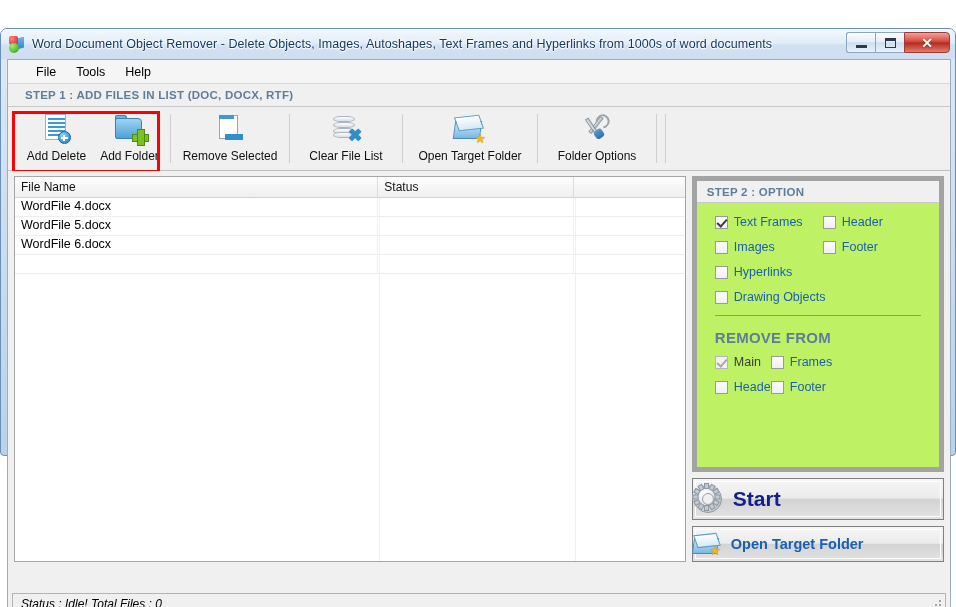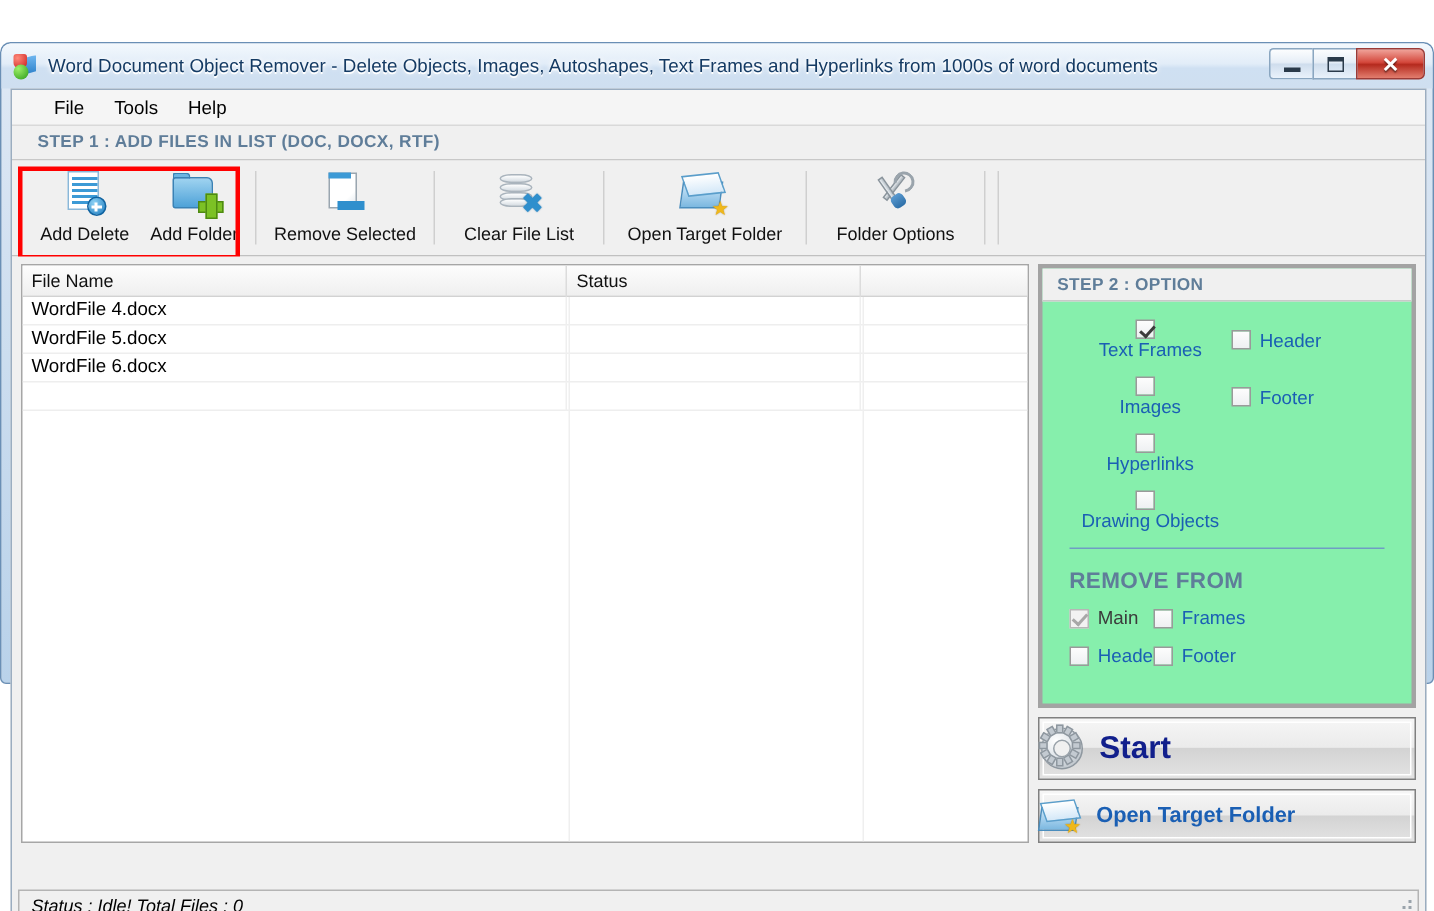--- a/index.html
+++ b/index.html
@@ -284,22 +284,22 @@
   .filler-lines2 {
     position:absolute; left:560px; top:21px; width:1px; bottom:0; background:#efefef;
   }
 
   
   .right-panel {
     width: 253px; margin-left: 6px;
     display: flex; flex-direction: column;
   }
   .opt-box {
-    background: #86efac;
-    border: 3px solid #a3a3a3;
+    background: #bef264;
+    border: 5px solid #a3a3a3;
     height: 313px;
     position: relative;
   }
   .opt-head {
     height: 22px;
     background: #f0f0f0;
     border-bottom: 1px solid #c9c9c9;
     display: flex; align-items: center;
     padding-left: 10px;
     font-size: 11.5px; font-weight: bold; color: #5f7d99;
@@ -324,21 +324,21 @@
     position: absolute; left: 3.5px; top: 0.5px;
     width: 4px; height: 8px;
     border: solid #3c3c3c;
     border-width: 0 2px 2px 0;
     transform: rotate(42deg);
   }
   .chk .box.disabled { background: #f2f2f2; border-color: #b6b6b6; }
   .chk .box.disabled.checked::after { border-color: #a8a8a8; }
   .chk .lbl { font-size: 12.5px; color: #1a5fb4; white-space: nowrap; }
   .chk .lbl.dim { color: #3b3b3b; }
-  .col-a { width: 126px; padding-left: 18px; flex-direction: column; }
+  .col-a { width: 126px; padding-left: 18px; }
   .col-b { width: 110px; padding-left: 0px; }
 
   .opt-divider {
     margin: 8px 18px 0 18px;
     height: 1px; background: #6f9dc4;
   }
   .rf-title {
     margin: 13px 0 9px 18px;
     font-size: 15px; font-weight: bold; color: #5f7d99; letter-spacing: .25px;
   }

